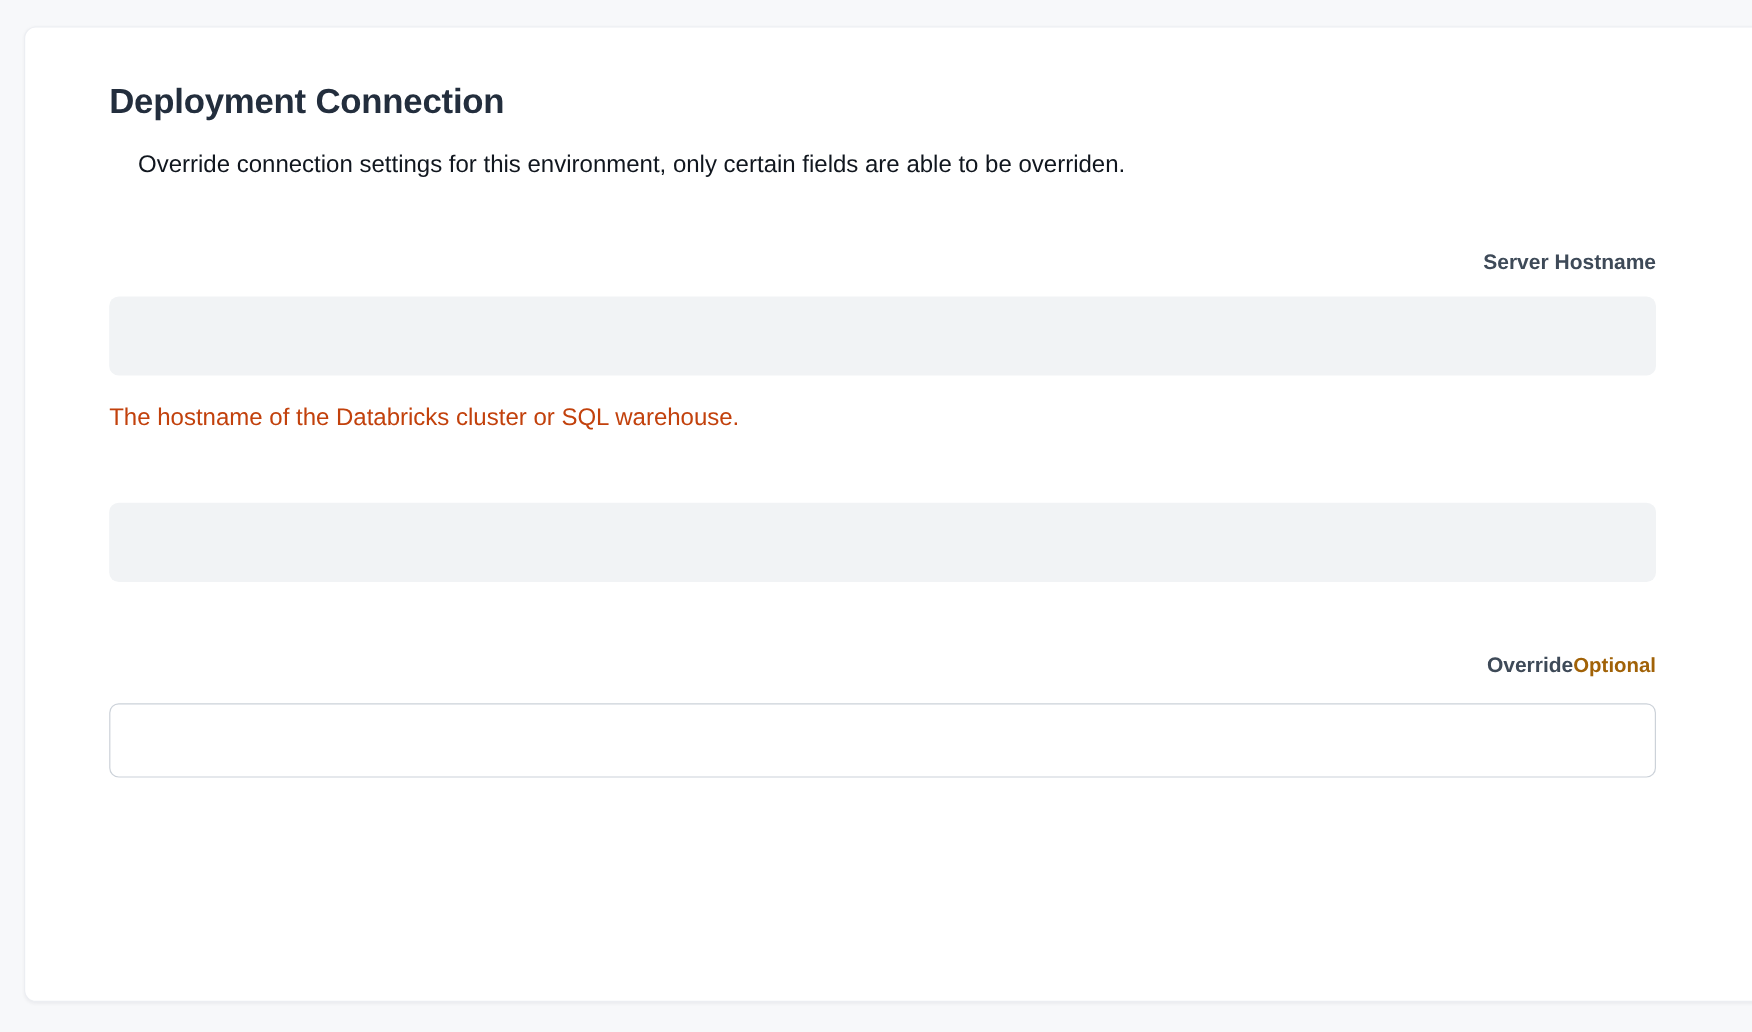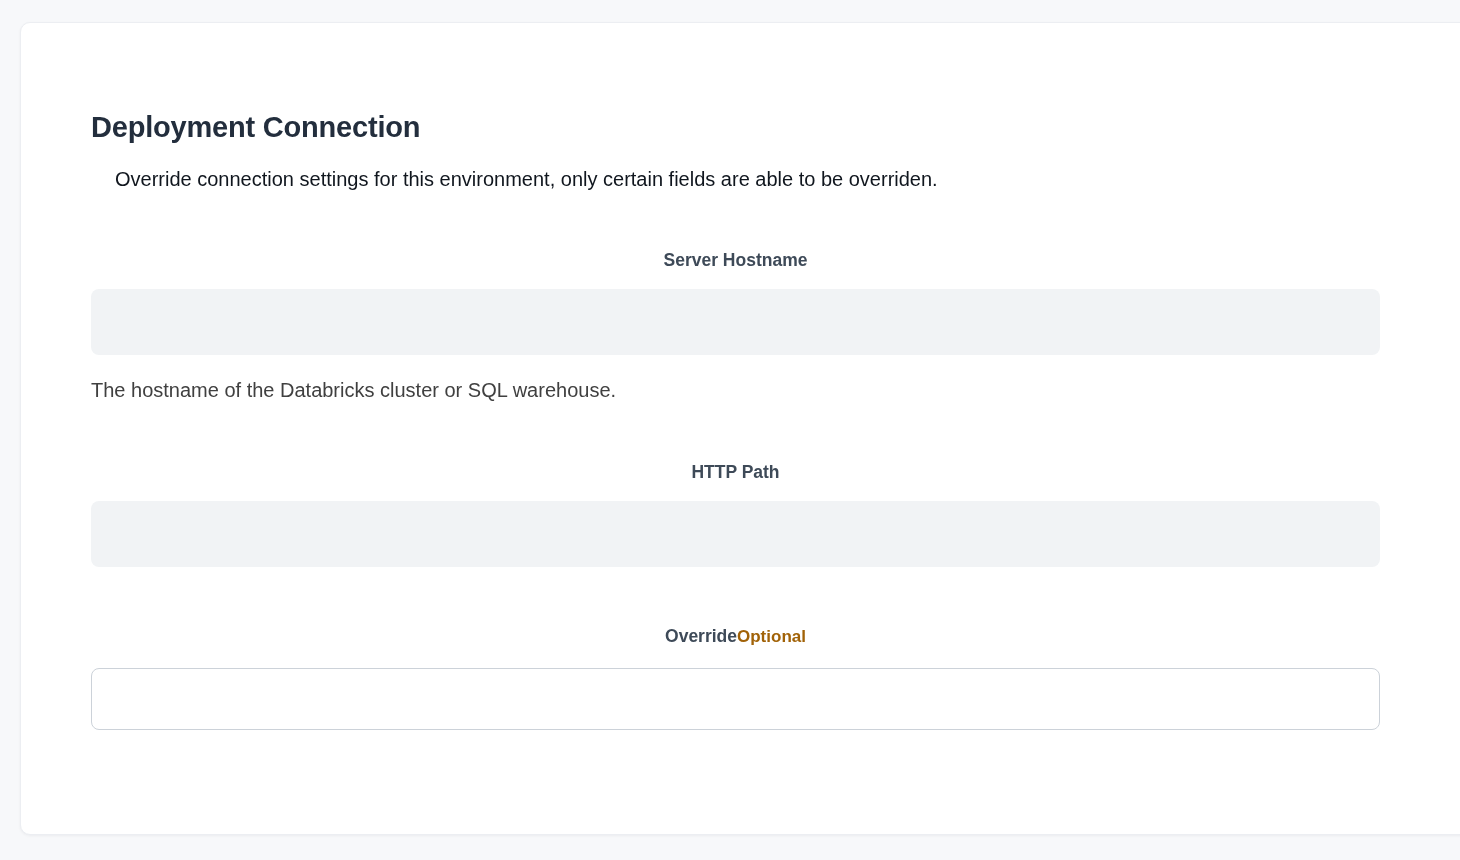--- a/index.html
+++ b/index.html
@@ -26,36 +26,35 @@
     width: 1359px; 
   }
   .content { width: 1289px; }
 
   .page-title {
     font-size: 29px;
     font-weight: 700;
     color: #232e3d;
     letter-spacing: -0.2px;
     line-height: 34px;
-    margin-top: 42px;
   }
   .page-subtitle {
     margin-top: 23px;
     font-size: 20px;
     color: #10161e;
     line-height: 25px;
     margin-left: 24px;
   }
 
   .field-group { margin-top: 58px; }
   .field-group.first { margin-top: 57px; }
 
   .label-row {
     display: flex;
-    justify-content: center;
+    justify-content: flex-end;
     align-items: baseline;
   }
   .field-label {
     font-size: 17.5px;
     font-weight: 700;
     color: #3e4a58;
     line-height: 22px;
   }
   .optional-badge {
     font-size: 17px;
@@ -83,21 +82,21 @@
   .text-input.editable {
     margin-top: 20px;
     height: 62px;
     background: #ffffff;
     border: 1px solid #ccd2d9;
   }
 
   .helper-text {
     margin-top: 22px;
     font-size: 20px;
-    color: #404040;
+    color: #c2410c;
     line-height: 26px;
   }
   .helper-text.tight { margin-top: 20px; }
 </style>
 </head>
 <body>
 
 <div class="card">
   <div class="card-inner">
     <div class="content">
@@ -108,23 +107,20 @@
 
       <div class="field-group first">
         <div class="label-row">
           <span class="field-label">Server Hostname</span>
         </div>
         <input class="text-input disabled" type="text" disabled="" value="" style="">
         <p class="helper-text">The hostname of the Databricks cluster or SQL warehouse.</p>
       </div>
 
       <div class="field-group">
-        <div class="label-row">
-          <span class="field-label">HTTP Path</span>
-        </div>
         <input class="text-input disabled" type="text" disabled="" value="" style="">
       </div>
 
       <div class="field-group">
         <div class="label-row">
           <span class="field-label">Override</span>
           <span class="optional-badge">Optional</span>
         </div>
         <input class="text-input editable" type="text" value="" style="">
       </div>

